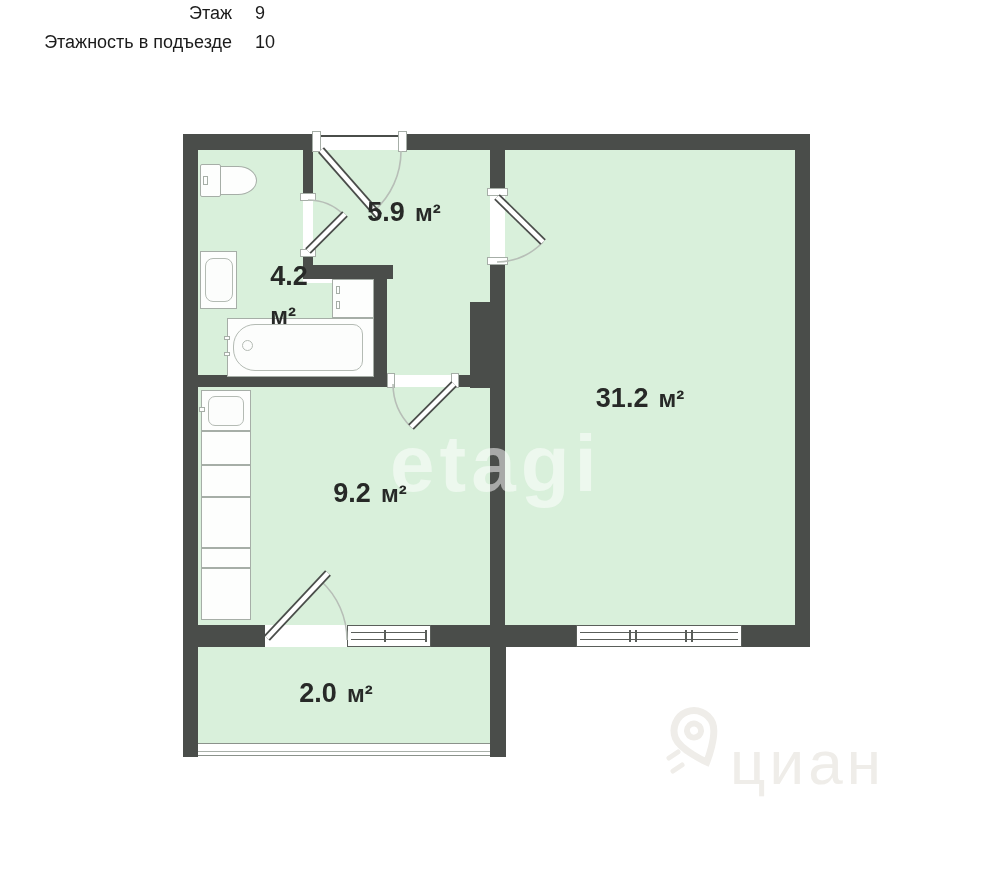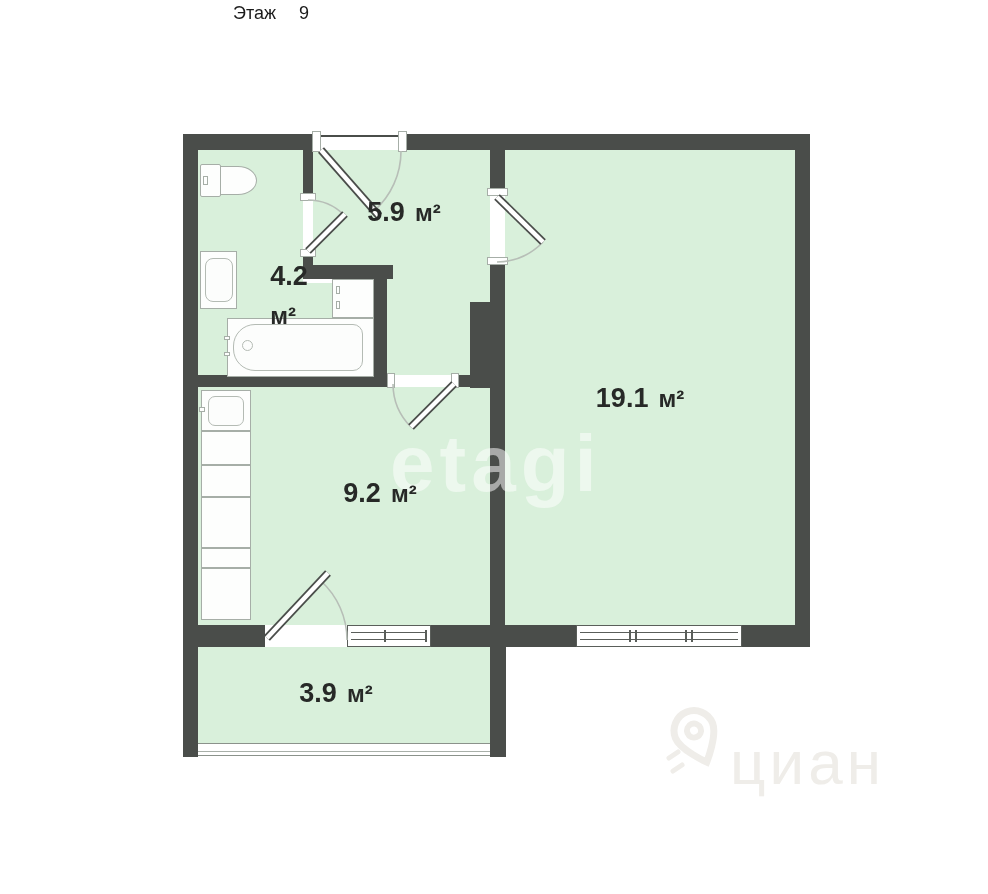--- a/index.html
+++ b/index.html
@@ -1,20 +1,20 @@
 <!DOCTYPE html>
 <html><head>
 <meta charset="utf-8">
 <style>
   html,body{margin:0;padding:0;background:#fff;}
   .stage{position:relative;width:988px;height:894px;background:#ffffff;overflow:hidden;
          font-family:"Liberation Sans", sans-serif;}
   
   .hdr-row{position:absolute;left:0;display:flex;font-size:18px;color:#1b1b1b;line-height:1.2;}
-  .hdr-label{width:232px;text-align:right;padding-left:44px;}
+  .hdr-label{width:232px;text-align:right;}
   .hdr-value{margin-left:23px;}
   
   .room{position:absolute;background:#d9f0db;}
   .wall{position:absolute;background:#4a4d4a;}
   .gap{position:absolute;background:#ffffff;}
   .jamb{position:absolute;background:#ffffff;border:1px solid #a6aea7;box-sizing:border-box;}
   .fx{position:absolute;background:#fdfefd;border:1.5px solid #a6aea7;box-sizing:border-box;}
   .fx-inner{position:absolute;background:#fcfdfc;border:1.5px solid #b4bbb4;box-sizing:border-box;}
   .mark{position:absolute;background:#fdfefd;border:1px solid #a6aea7;box-sizing:border-box;}
   .win{position:absolute;background:#ffffff;border:1.5px solid #5a5e5a;box-sizing:border-box;}
@@ -36,20 +36,24 @@
   svg.overlay{position:absolute;left:0;top:0;pointer-events:none;}
 </style>
 </head>
 <body>
 
 <div class="stage">
 
   <div class="hdr-row" style="top:3px;">
     <span class="hdr-label">Этаж</span>
     <span class="hdr-value">9</span>
+  </div>
+  <div class="hdr-row" style="top:32px;">
+    <span class="hdr-label">Этажность в подъезде</span>
+    <span class="hdr-value">10</span>
   </div>
 
   <div class="room" style="left:198px;top:150px;width:105px;height:115px;"></div>
   <div class="room" style="left:198px;top:265px;width:105px;height:18px;"></div>
   <div class="room" style="left:198px;top:283px;width:176px;height:94px;"></div>
   <div class="room" style="left:313px;top:150px;width:177px;height:115px;"></div>
   <div class="room" style="left:387px;top:265px;width:103px;height:110px;"></div>
   <div class="room" style="left:198px;top:387px;width:292px;height:238px;"></div>
   <div class="room" style="left:505px;top:150px;width:290px;height:475px;"></div>
   <div class="room" style="left:198px;top:647px;width:292px;height:96px;"></div>
@@ -175,25 +179,25 @@
 
   <div class="area-label" style="left:404px;top:212px;">
     <span class="val">5.9</span>
     <span class="unit">м²</span>
   </div>
   <div class="area-label" style="left:289px;top:295px;flex-direction:column;">
     <span class="val">4.2</span>
     <span class="unit">м²</span>
   </div>
   <div class="area-label" style="left:640px;top:398px;">
-    <span class="val">19.1</span>
-    <span class="unit">м²</span>
-  </div>
-  <div class="area-label" style="left:380px;top:493px;">
+    <span class="val">31.2</span>
+    <span class="unit">м²</span>
+  </div>
+  <div class="area-label" style="left:370px;top:493px;">
     <span class="val">9.2</span>
     <span class="unit">м²</span>
   </div>
   <div class="area-label" style="left:336px;top:693px;">
-    <span class="val">3.9</span>
+    <span class="val">2.0</span>
     <span class="unit">м²</span>
   </div>
 
 </div>
 
 </body></html>

